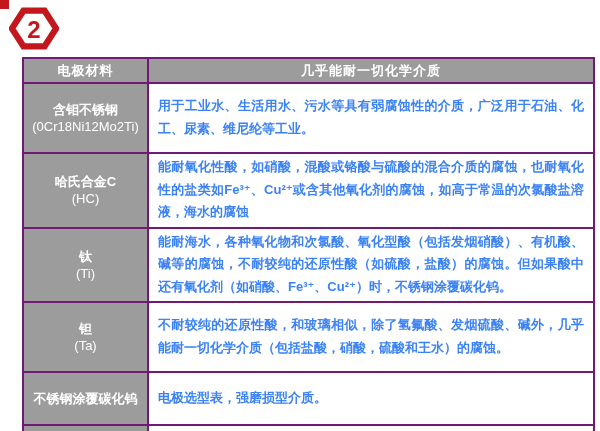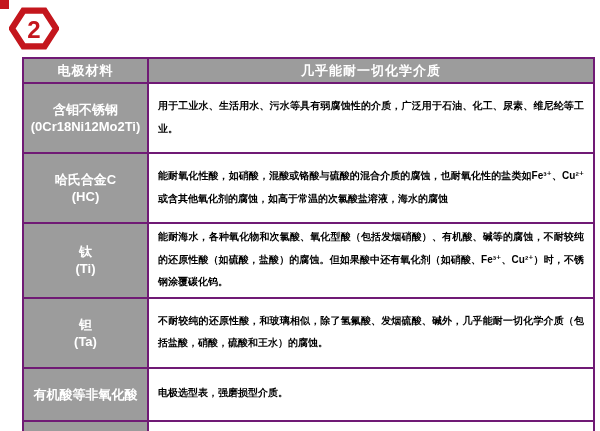--- a/index.html
+++ b/index.html
@@ -40,24 +40,24 @@
   th, td { border: 2px solid #701a75; vertical-align: middle; }
   th {
     background: #9c9c9c; color: #ffffff; font-size: 13px; font-weight: bold;
     height: 25px; text-align: center; letter-spacing: 1px;
   }
   td.mat {
     background: #9c9c9c; color: #ffffff; font-size: 13px; font-weight: bold;
     text-align: center; line-height: 17px; padding: 17px 1px;
   }
   td.desc {
-    background: #ffffff; color: #000000; font-size: 10px; font-weight: 600;
+    background: #ffffff; color: #3b82f6; font-size: 13px; font-weight: 600;
     line-height: 22.5px; padding: 2px 9px 3px 9px; text-align: justify;
   }
-  .mat .code { display: block; font-weight: bold; }
+  .mat .code { display: block; font-weight: normal; }
 </style>
 </head>
 <body>
 
 <div class="corner-square"></div>
 
 <div class="badge">
   <svg viewBox="0 0 52 46">
     <polygon points="3,23 15,4.5 37,4.5 49,23 37,41.5 15,41.5" fill="#ffffff" stroke="#c4161d" stroke-width="6.5" stroke-linejoin="miter"></polygon>
   </svg>
@@ -103,21 +103,21 @@
   </tr>
       <tr>
     <td class="mat">
       <span>钽</span>
       <span class="code">(Ta)</span>
     </td>
     <td class="desc">不耐较纯的还原性酸，和玻璃相似，除了氢氟酸、发烟硫酸、碱外，几乎能耐一切化学介质（包括盐酸，硝酸，硫酸和王水）的腐蚀。</td>
   </tr>
       <tr>
     <td class="mat">
-      <span>有机酸等非氧化酸</span>
+      <span>不锈钢涂覆碳化钨</span>
       
     </td>
     <td class="desc">电极选型表，强磨损型介质。</td>
   </tr>
       <tr>
     <td class="mat">
       <span>铂--铱合金</span>
       
     </td>
     <td class="desc">几乎适用于所有化学物质，但不适用于王水和铵盐。</td>

